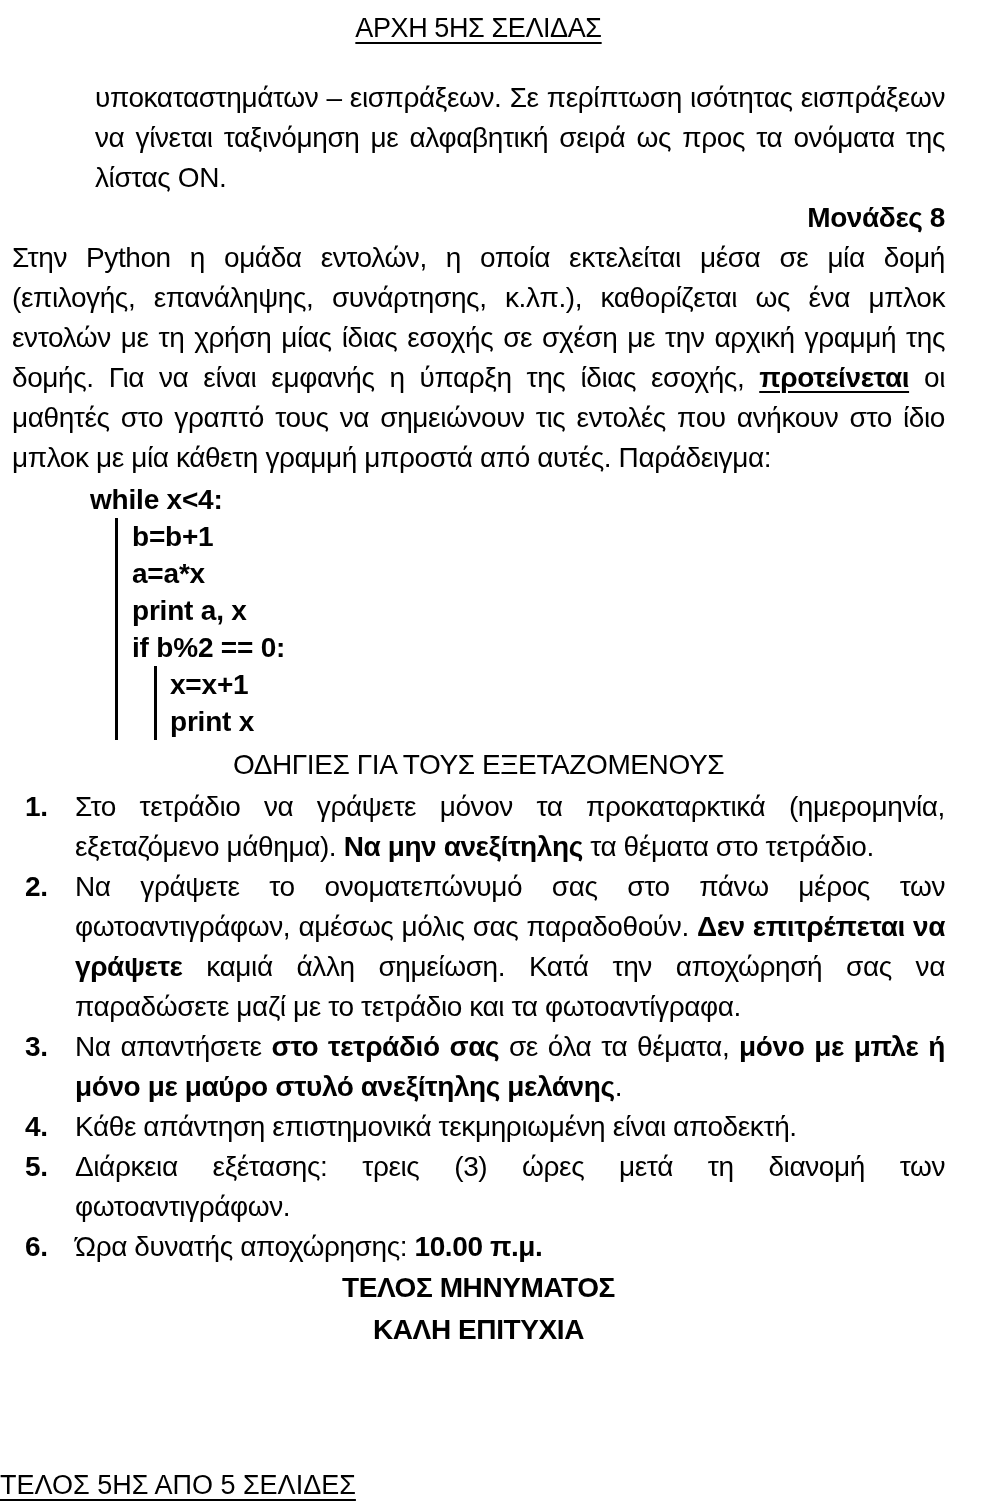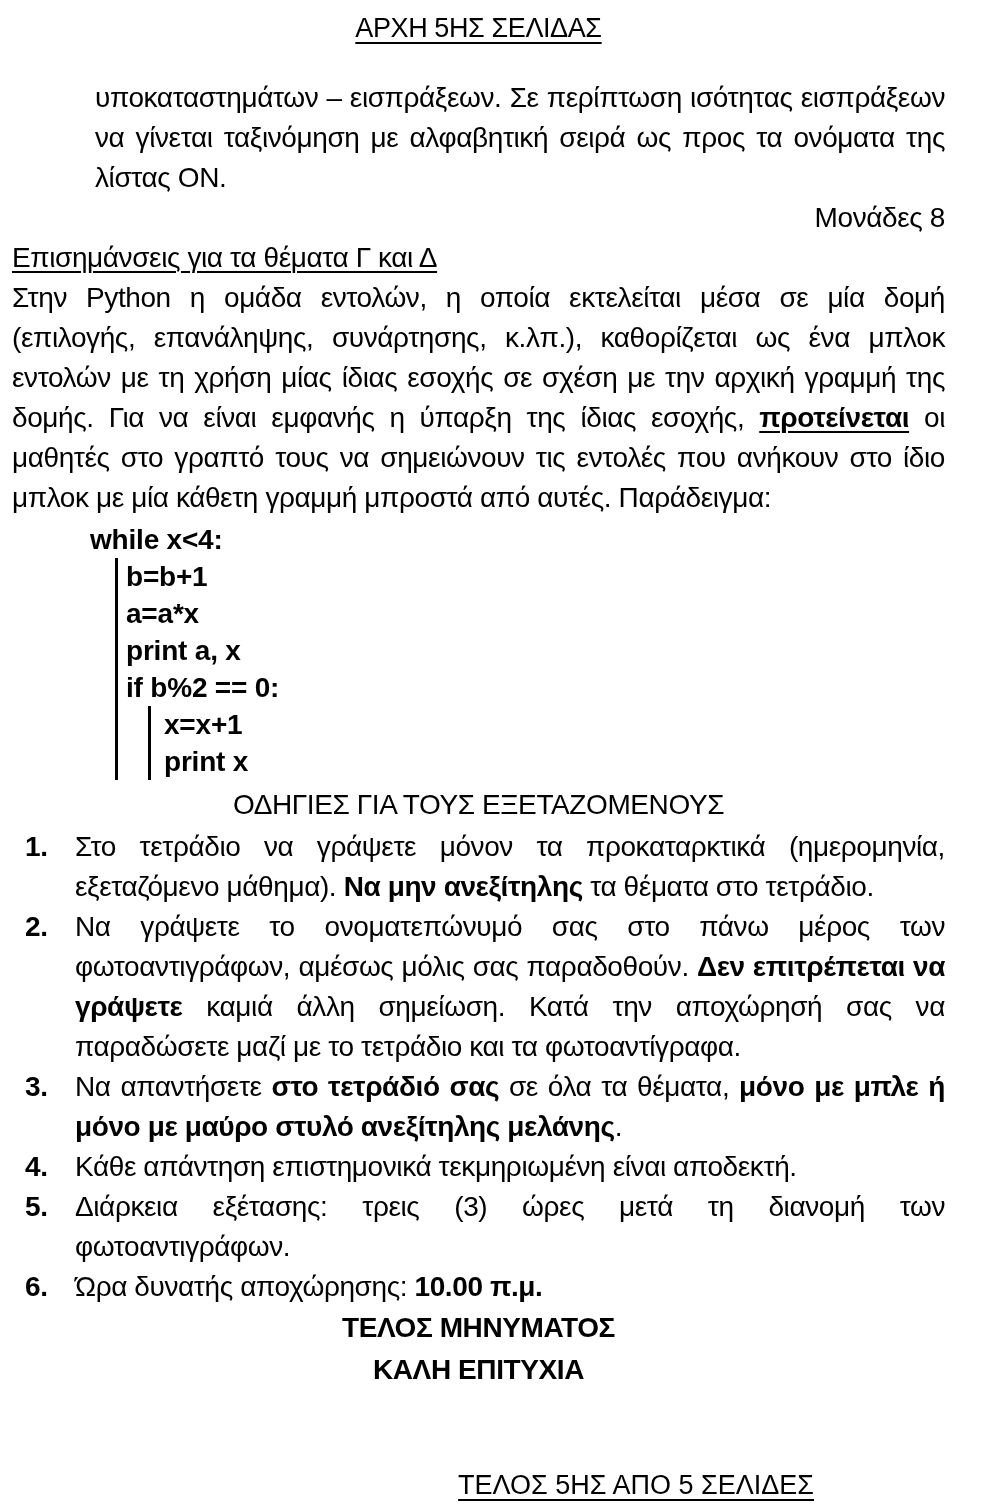--- a/index.html
+++ b/index.html
@@ -36,42 +36,42 @@
     text-decoration-thickness: 2px;
     text-underline-offset: 5px;
   }
 
   .intro-paragraph {
     margin-left: 83px;
     text-align: justify;
   }
   .points-line {
     text-align: right;
-    font-weight: normal;
+    font-weight: bold;
   }
   .notes-heading {
     text-decoration: underline;
     text-decoration-thickness: 2px;
     text-underline-offset: 4px;
   }
   .notes-paragraph {
     text-align: justify;
   }
 
   .code-example {
     font-weight: bold;
     font-size: 28px;
     line-height: 37px;
     letter-spacing: -0.2px;
     margin: 3px 0 5px 78px;
   }
   .code-outer-block {
     border-left: 3px solid #000;
     margin-left: 25px;
-    padding-left: 8px;
+    padding-left: 14px;
   }
   .code-inner-block {
     border-left: 3px solid #000;
     margin-left: 22px;
     padding-left: 13px;
   }
 
   .instructions-heading {
     text-align: center;
     font-weight: normal;
@@ -96,21 +96,21 @@
     text-align: center;
     font-weight: bold;
     line-height: 42px;
   }
 
   .page-footer {
     position: absolute;
     left: 0;
     bottom: 8px;
     width: 814px;
-    text-align: right;
+    text-align: left;
     font-size: 27px;
   }
   .page-footer .ftr-text {
     text-decoration: underline;
     text-decoration-thickness: 2px;
     text-underline-offset: 5px;
   }
 </style>
 </head>
 <body>
@@ -118,21 +118,20 @@
 <div class="content">
 
   <div class="page-header">
     <span class="hdr-text">ΑΡΧΗ 5ΗΣ ΣΕΛΙΔΑΣ</span>
   </div>
 
   <div class="intro-paragraph">υποκαταστημάτων – εισπράξεων. Σε περίπτωση ισότητας εισπράξεων να γίνεται ταξινόμηση με αλφαβητική σειρά ως προς τα ονόματα της λίστας ΟΝ.</div>
 
   <div class="points-line">Μονάδες 8</div>
 
-  <div class="notes-heading">Επισημάνσεις για τα θέματα Γ και Δ</div>
 
   <div class="notes-paragraph"><span>Στην Python η ομάδα εντολών, η οποία εκτελείται μέσα σε μία δομή (επιλογής, επανάληψης, συνάρτησης, κ.λπ.), καθορίζεται ως ένα μπλοκ εντολών με τη χρήση μίας ίδιας εσοχής σε σχέση με την αρχική γραμμή της δομής. Για να είναι εμφανής η ύπαρξη της ίδιας εσοχής, </span><span class="bold underline">προτείνεται</span><span> οι μαθητές στο γραπτό τους να σημειώνουν τις εντολές που ανήκουν στο ίδιο μπλοκ με μία κάθετη γραμμή μπροστά από αυτές. Παράδειγμα:</span></div>
 
   <div class="code-example">
     <div class="code-line">while x&lt;4:</div>
     <div class="code-outer-block">
       <div class="code-line">b=b+1</div>
       <div class="code-line">a=a*x</div>
       <div class="code-line">print a, x</div>
       <div class="code-line">if b%2 == 0:</div>

